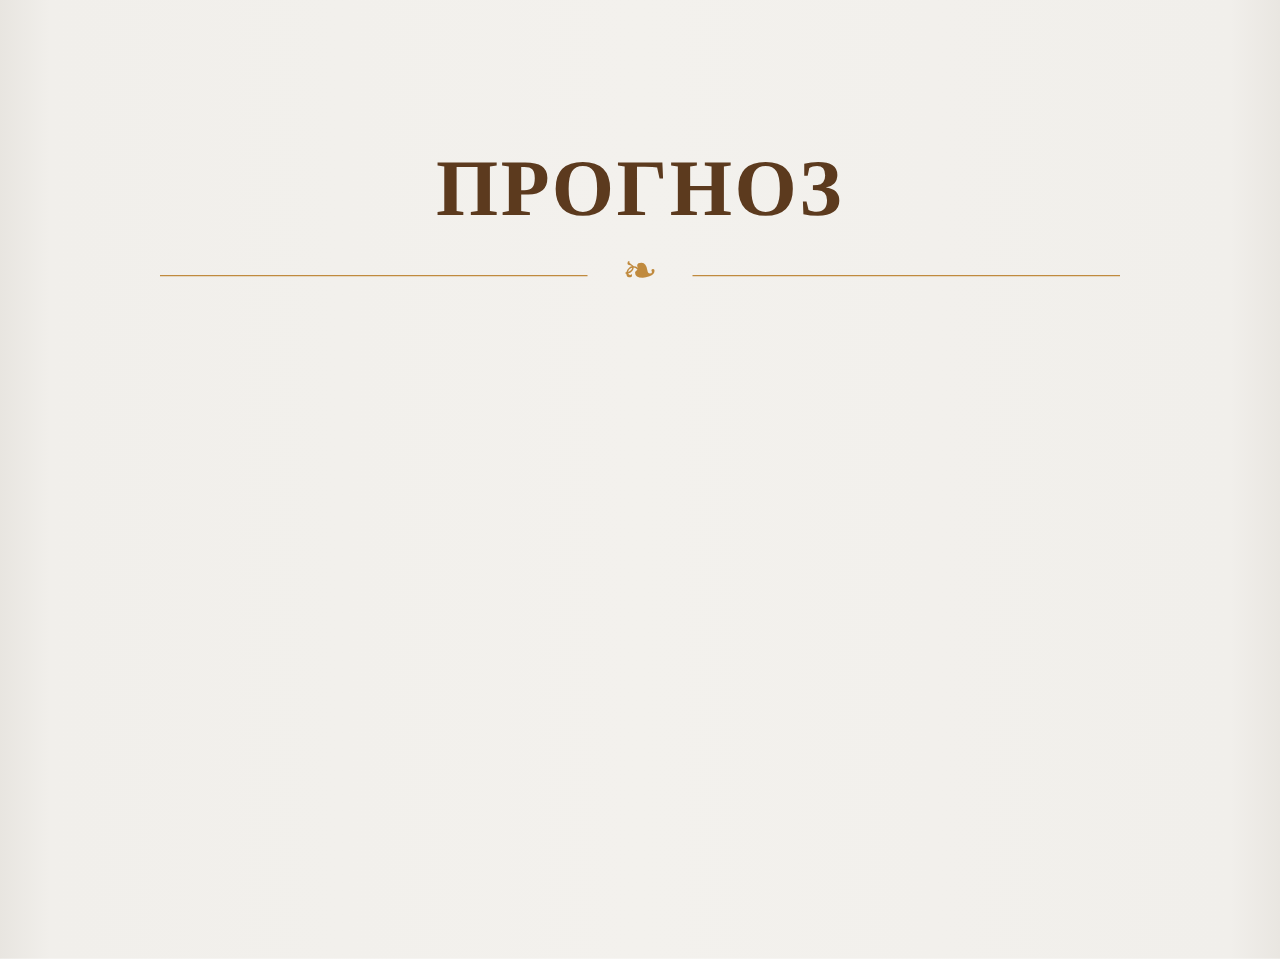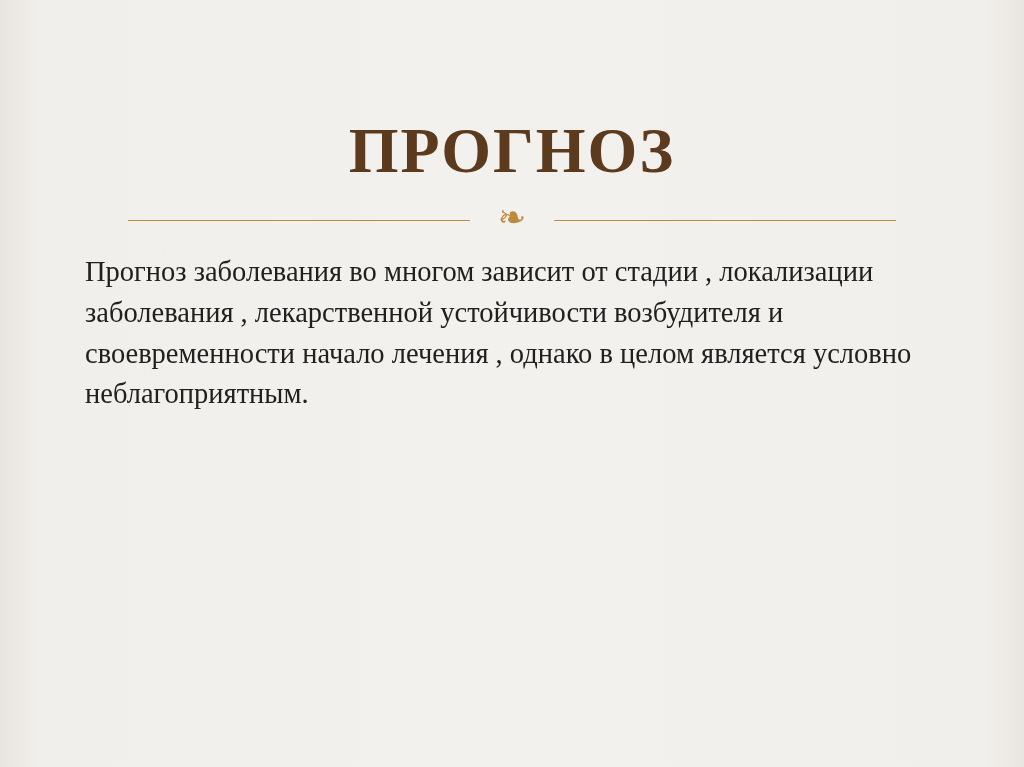--- a/index.html
+++ b/index.html
@@ -92,16 +92,15 @@
   <div class="slide-inner">
 
     <h1 class="title">ПРОГНОЗ</h1>
 
     <div class="divider">
       <div class="rule left"></div>
       <div class="rule right"></div>
       <div class="ornament">❧</div>
     </div>
 
-    <div class="body-text">Прогноз заболевания во многом зависит от стадии , локализации заболевания , лекарственной устойчивости возбудителя и своевременности начало лечения , однако в целом является условно неблагоприятным.</div>
 
   </div>
 </div>
 
 </body></html>

